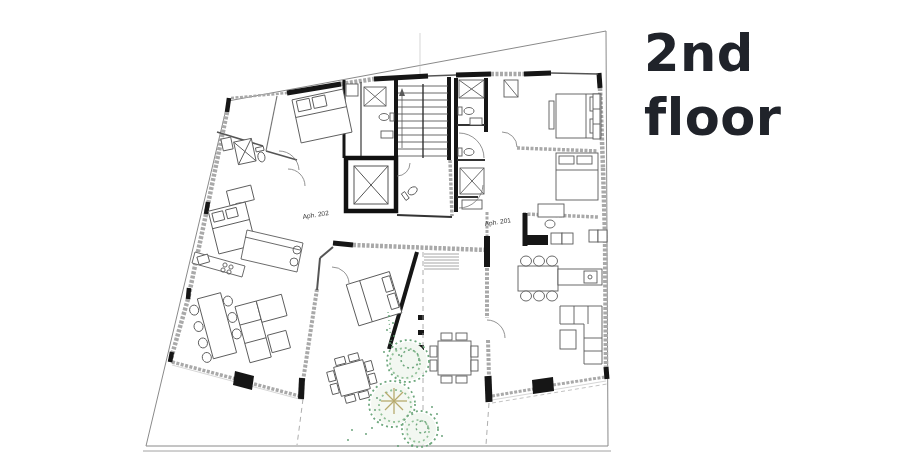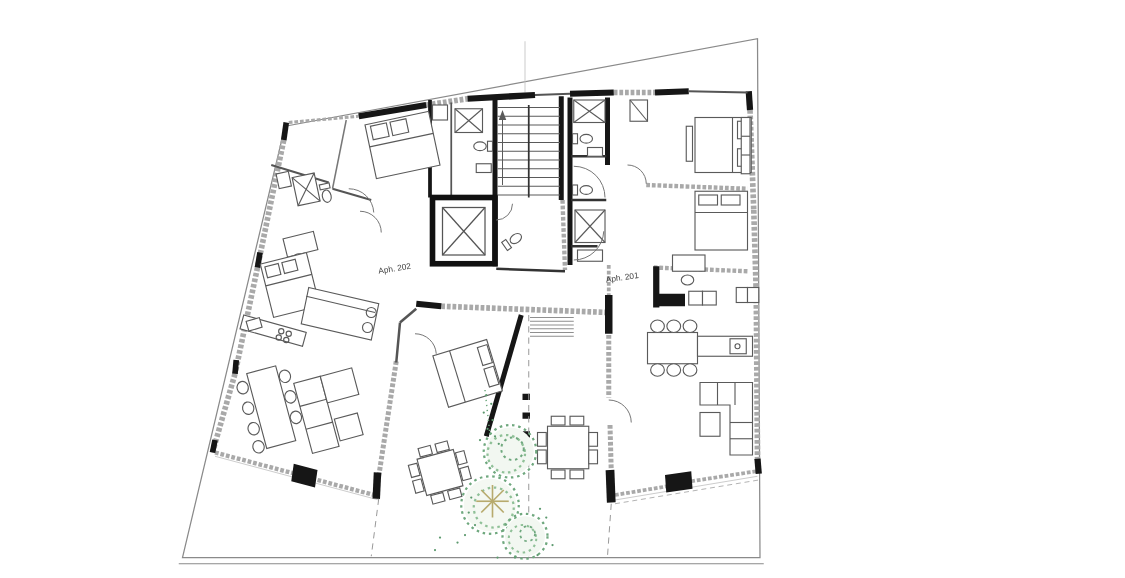--- a/index.html
+++ b/index.html
@@ -388,14 +388,18 @@
       <circle cx="412" cy="446" r="0.9"></circle>
           <circle cx="352" cy="430" r="0.9"></circle>
           <circle cx="348" cy="440" r="0.9"></circle>
     </g>
   </g>
 
   <text class="apt-label" x="303" y="219" transform="rotate(-9 303 219)">Aph. 202</text>
   <text class="apt-label" x="485" y="226" transform="rotate(-8 485 226)">Aph. 201</text>
 </svg>
 
+  <div class="title">
+    <div>2nd</div>
+    <div>floor</div>
+  </div>
 
 </div>
 
 </body></html>

